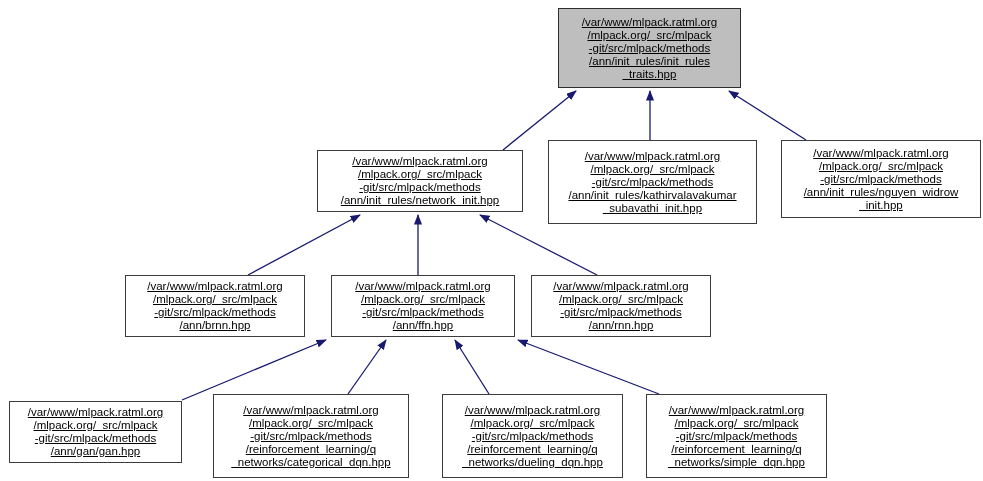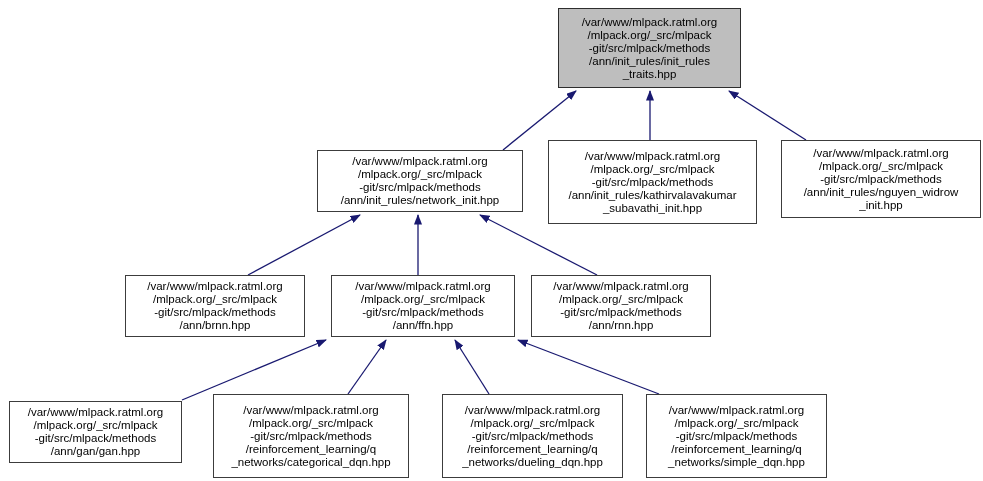--- a/index.html
+++ b/index.html
@@ -28,20 +28,21 @@
     color: #000000;
     font-size: 11.5px;
     line-height: 13px;
     text-align: center;
     white-space: pre-line;
     display: flex;
     align-items: center;
     justify-content: center;
     padding: 2px 3px;
     cursor: pointer;
+    text-decoration: underline;
   }
   .node.highlight {
     background: #bebebe;
     border-color: #2e2e2e;
   }
   
   .n-traits      { left: 558px; top: 8px;   width: 183px; height: 80px; }
   .n-network     { left: 317px; top: 150px; width: 206px; height: 62px; }
   .n-kathir      { left: 548px; top: 140px; width: 209px; height: 84px; }
   .n-nguyen      { left: 781px; top: 140px; width: 200px; height: 78px; }

